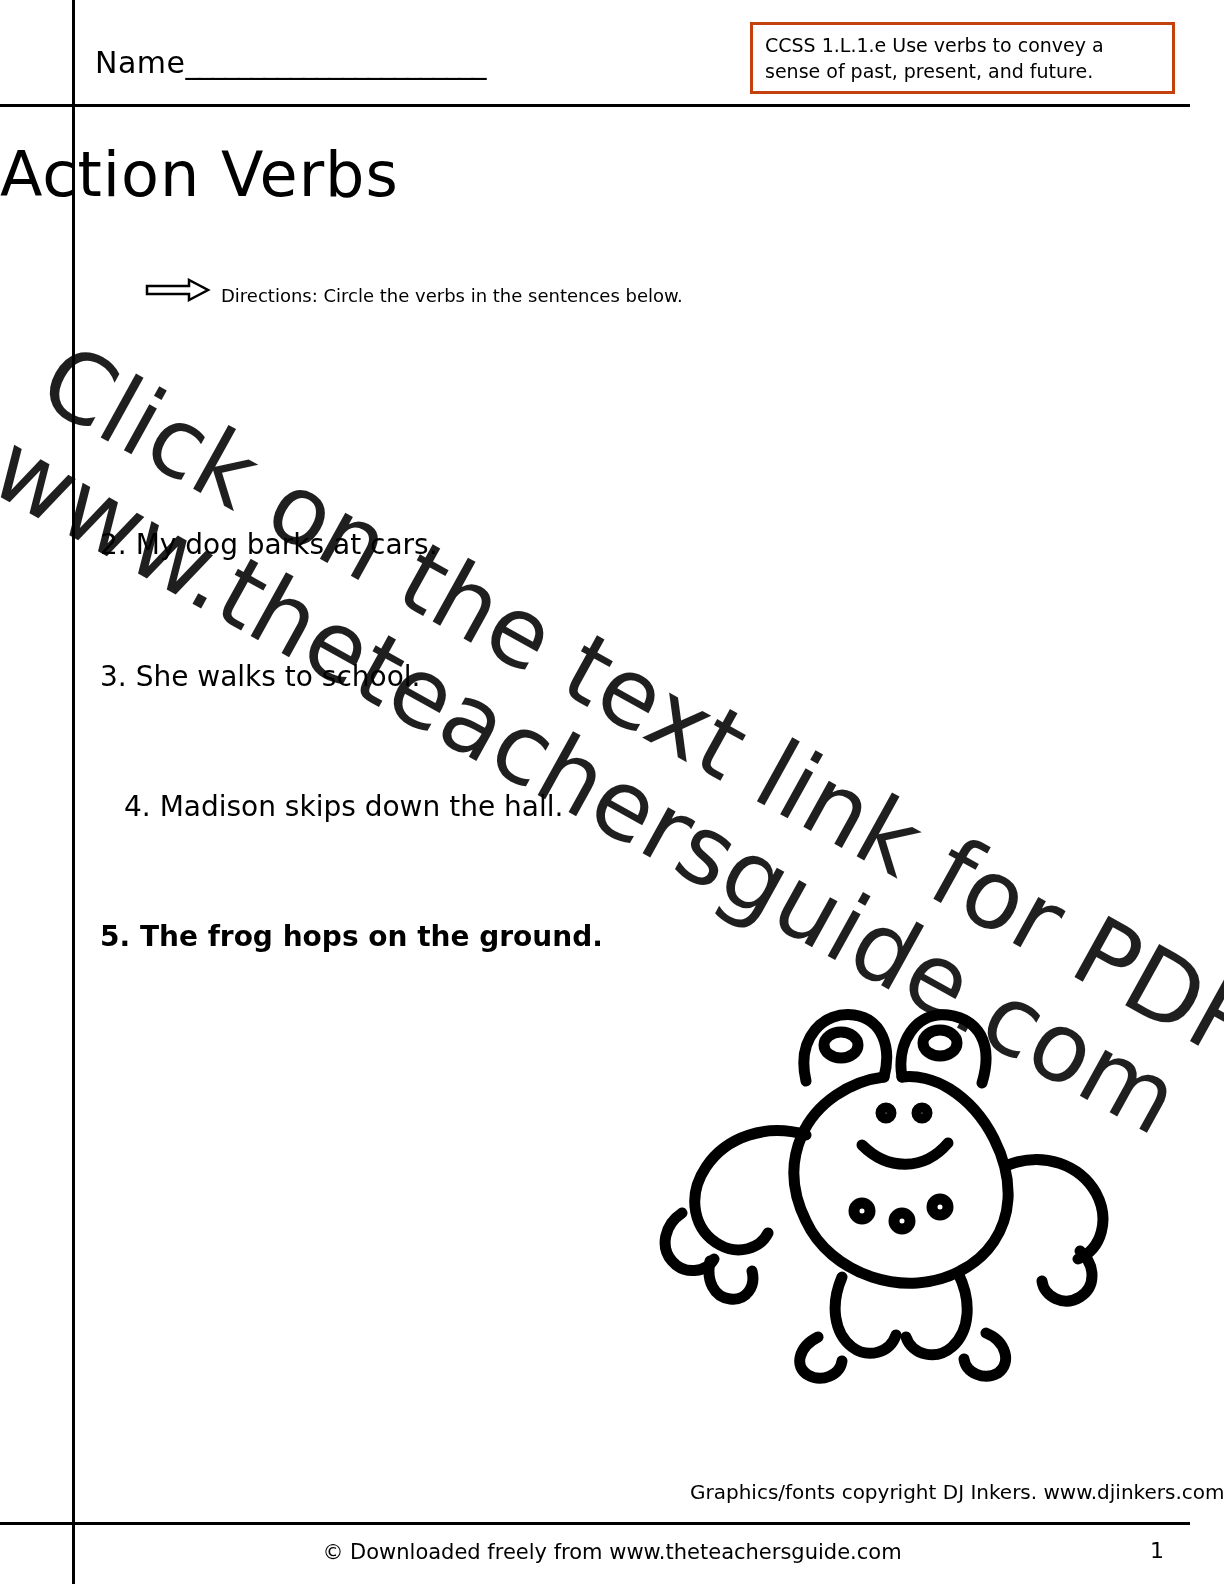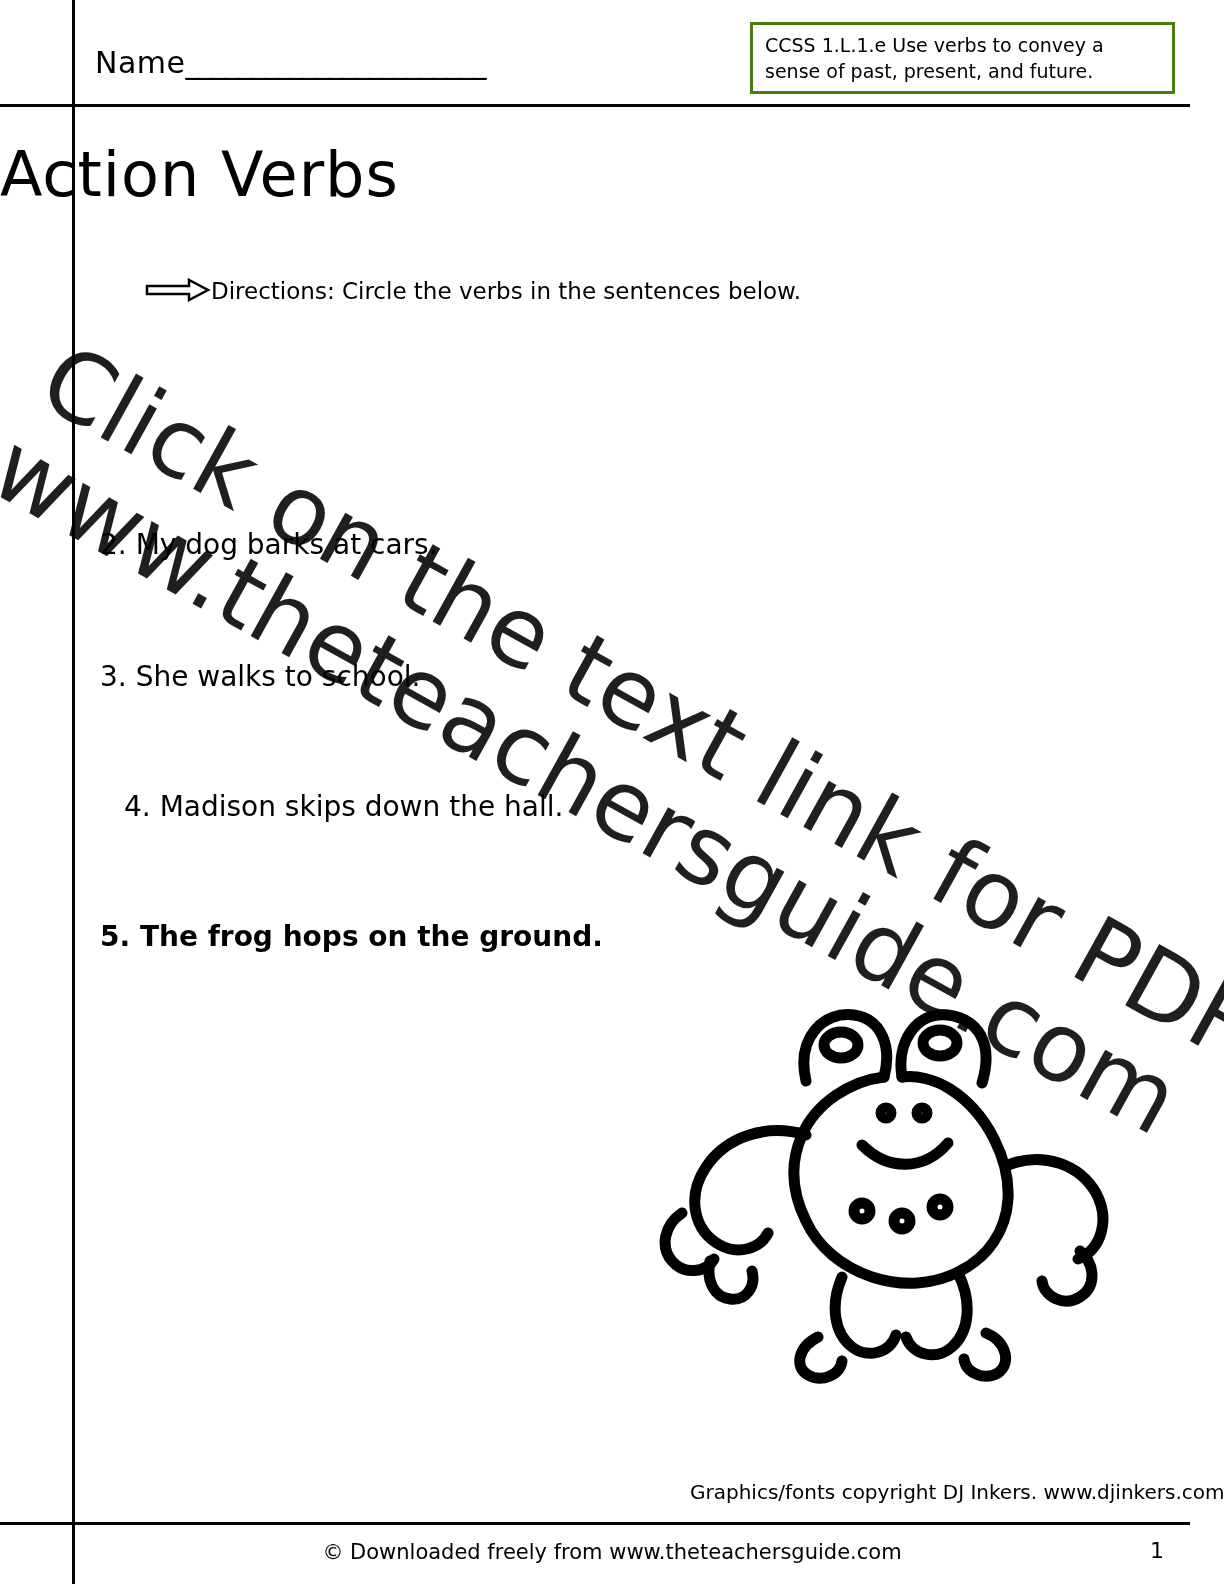--- a/index.html
+++ b/index.html
@@ -45,21 +45,21 @@
   #name-line .blank {
     letter-spacing: -2px;
   }
 
   #ccss-box {
     position: absolute;
     left: 750px;
     top: 22px;
     width: 425px;
     height: 72px;
-    border: 3px solid #4d7c0f;
+    border: 3px solid #c2410c;
     box-sizing: border-box;
     padding: 8px 10px 0 12px;
     font-size: 19px;
     line-height: 1.35;
     font-family: "DejaVu Sans", sans-serif;
   }
 
   
   #title {
     position: absolute;
@@ -72,22 +72,23 @@
     font-weight: 400;
     letter-spacing: 1px;
   }
 
   
   #directions {
     position: absolute;
     left: 145px;
     top: 278px;
     display: flex;
-    align-items: flex-start;
-    font-size: 23px;
+    align-items: flex-end;
+    gap: 10px;
+    font-size: 18px;
   }
   #arrow-icon {
     display: block;
   }
 
   
   .sentence {
     position: absolute;
     left: 100px;
     font-size: 28px;

